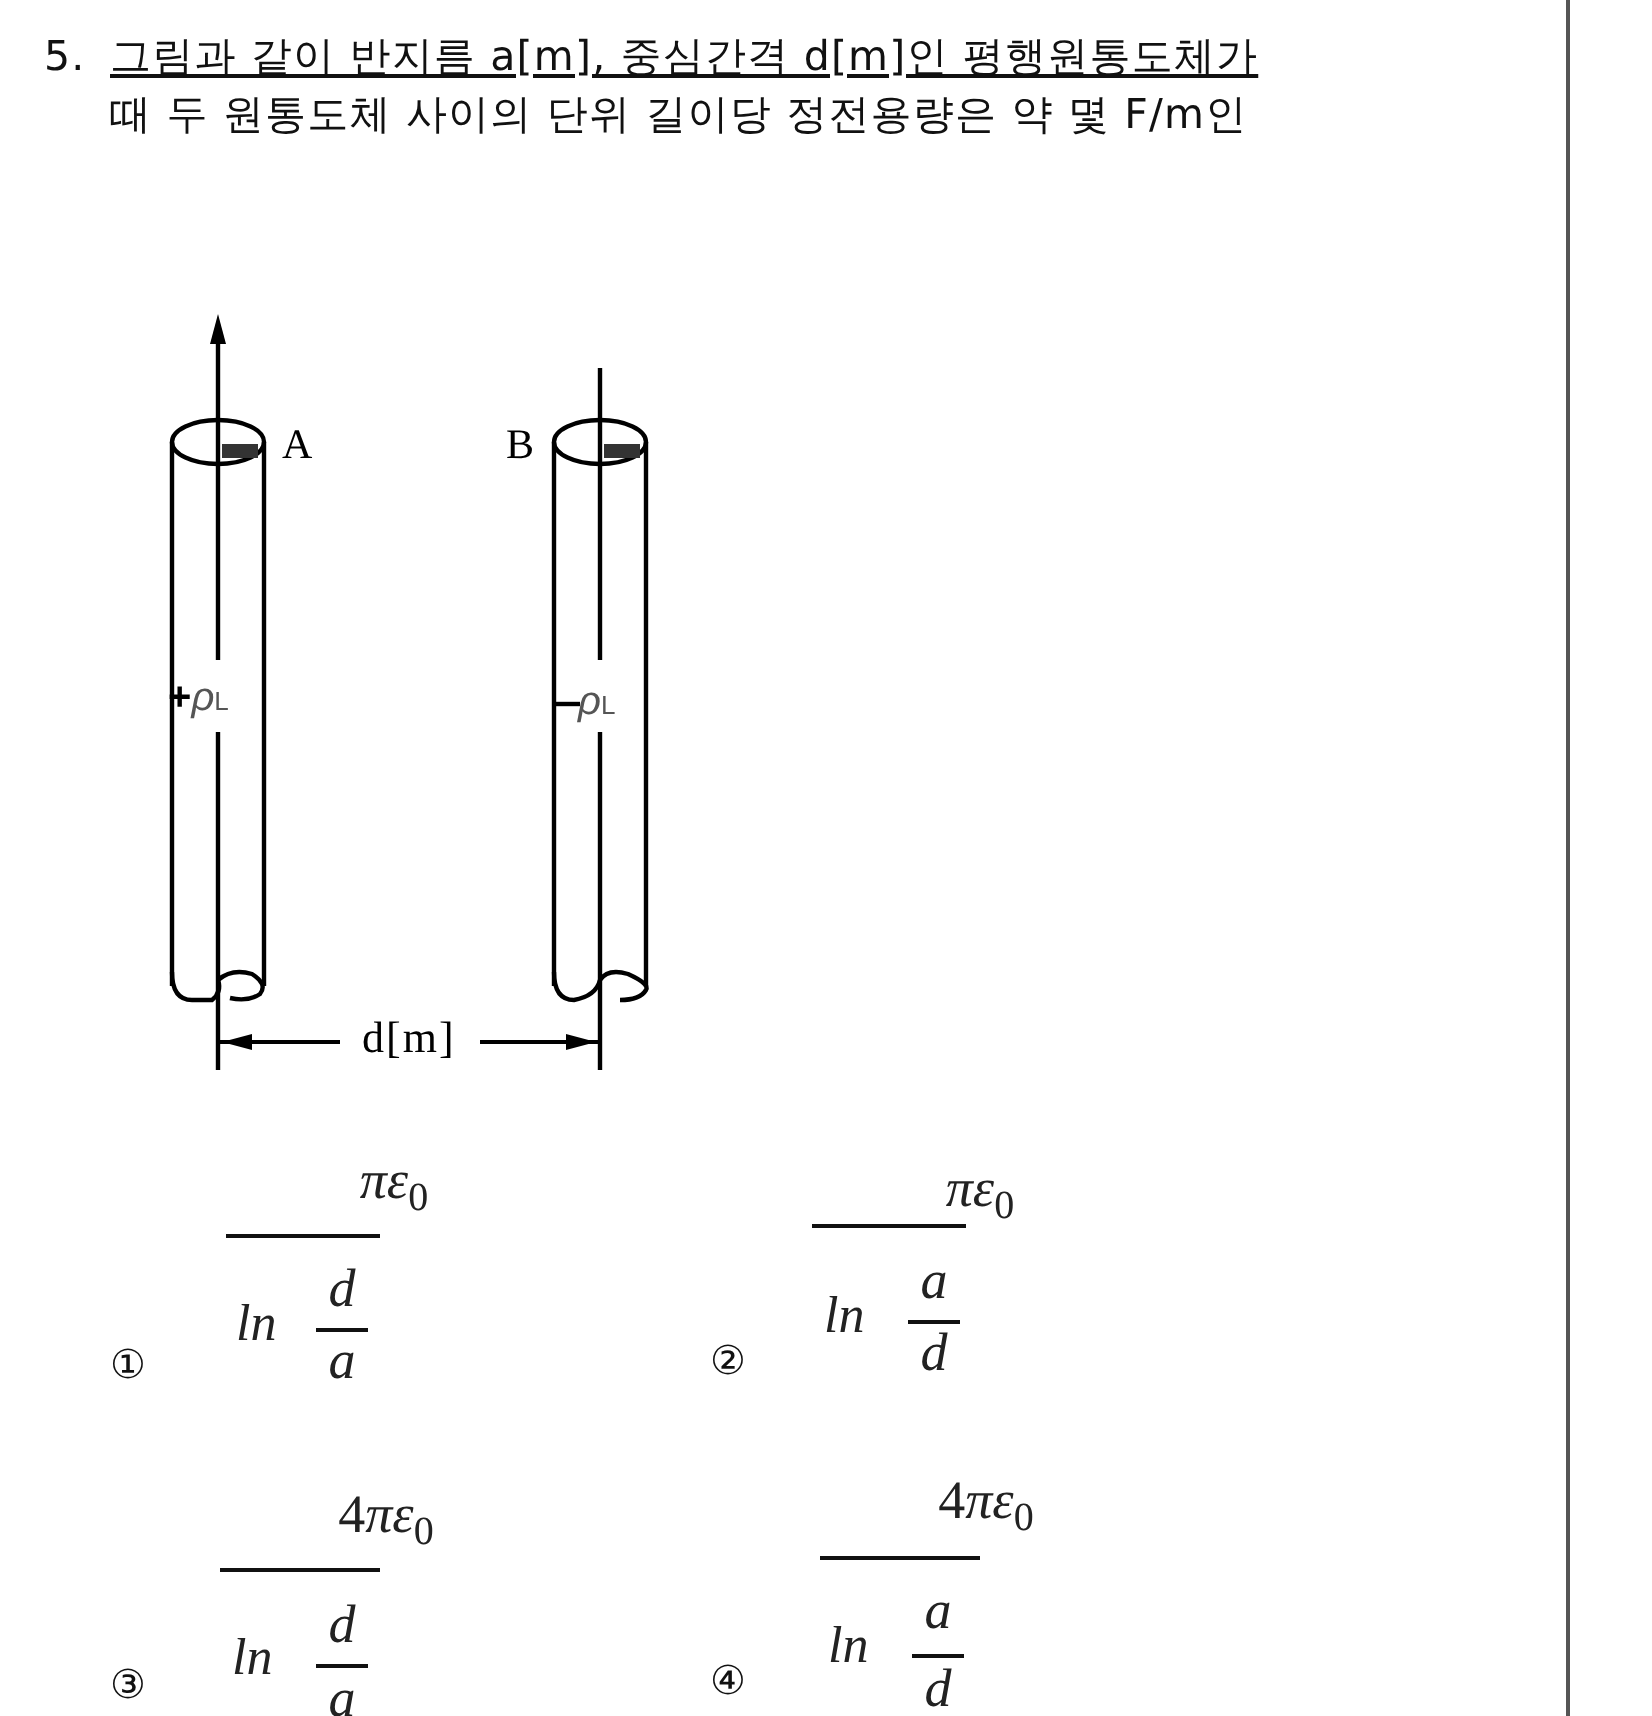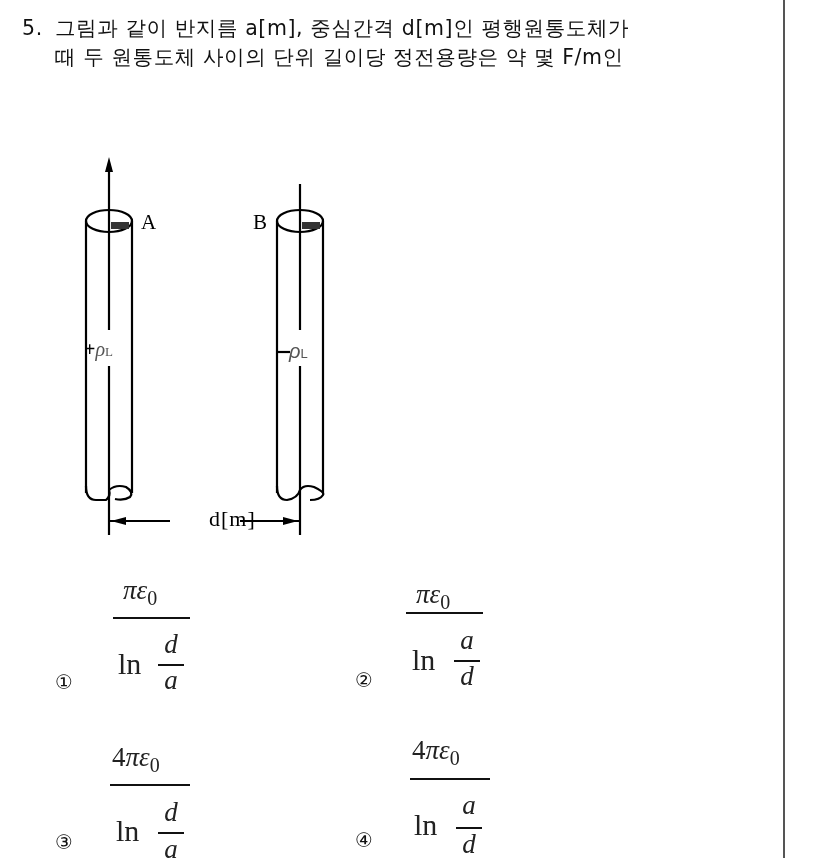--- a/index.html
+++ b/index.html
@@ -34,21 +34,21 @@
       color: #111;
     }
     .q-num {
       display: inline-block;
       width: 28px;
     }
     .q-line {
       white-space: nowrap;
       padding-left: 33px;
     }
-    .q-line.first { padding-left: 0; }
+    .q-line.first { padding-left: 0; text-decoration: underline; }
     .q-line.first .q-num { width: 33px; }
 
     .figure {
       position: absolute;
       left: 60px;
       top: 150px;
       width: 300px;
       height: 420px;
     }
     .figure svg { display: block; }
@@ -65,29 +65,32 @@
     }
     .frac {
       position: absolute;
       font-family: "Liberation Serif", serif;
       color: #222;
     }
     .frac .num {
       position: absolute;
       font-size: 27px;
       white-space: nowrap;
+      text-align: center;
+      margin-left: 41px;
     }
     .frac .bar {
       position: absolute;
       height: 2px;
       background: #111;
     }
     .frac .ln {
       position: absolute;
-      font-size: 30px;
+      font-size: 26px;
+      font-style: italic;
     }
     .frac .small-num, .frac .small-den {
       position: absolute;
       font-size: 27px;
       font-style: italic;
       width: 26px;
       text-align: center;
     }
     .frac .small-bar {
       position: absolute;
@@ -147,28 +150,28 @@
       <line x1="109" y1="521" x2="170" y2="521"></line>
       <line x1="240" y1="521" x2="300" y2="521"></line>
       <polygon points="111,521 126,517 126,525" stroke="none"></polygon>
       <polygon points="298,521 283,517 283,525" stroke="none"></polygon>
     </g>
   </svg>
 
   <div style="position:absolute;left:81px;top:60px;font-family:'Liberation Serif',serif;font-size:21px;">A</div>
   <div style="position:absolute;left:193px;top:60px;font-family:'Liberation Serif',serif;font-size:21px;">B</div>
 
-  <div style="position:absolute;left:24px;top:188px;font-family:Liberation Serif, serif;font-size:20px;white-space:nowrap;">
+  <div style="position:absolute;left:24px;top:188px;font-family:Liberation Sans, sans-serif;font-size:20px;white-space:nowrap;">
     <span style="font-weight:bold;">+</span><span style="font-style:italic;color:#555;">ρ</span><span style="font-size:13px;color:#555;">L</span>
   </div>
   <div style="position:absolute;left:229px;top:190px;font-family:Liberation Sans, sans-serif;font-size:20px;white-space:nowrap;">
     <span style="font-style:italic;color:#555;">ρ</span><span style="font-size:13px;color:#555;">L</span>
   </div>
 
-  <div style="position:absolute;left:121px;top:356px;font-family:'Liberation Serif',serif;font-size:22px;letter-spacing:1px;margin-left:28px;">d[m]</div>
+  <div style="position:absolute;left:121px;top:356px;font-family:'Liberation Serif',serif;font-size:22px;letter-spacing:1px;">d[m]</div>
 </div>
 
 <div class="choice" style="left:0;top:0;">
   <span class="choice-num" style="left:55px;top:670px;">①</span>
   <div class="frac" style="left:113px;top:575px;">
     <div class="num" style="left:10px;top:0;width:66px;">
       <span></span><span class="pi">πε</span><span class="sub">0</span>
     </div>
     <div class="bar" style="left:0;top:42px;width:77px;"></div>
     <span class="ln" style="left:5px;top:72px;">ln</span>

